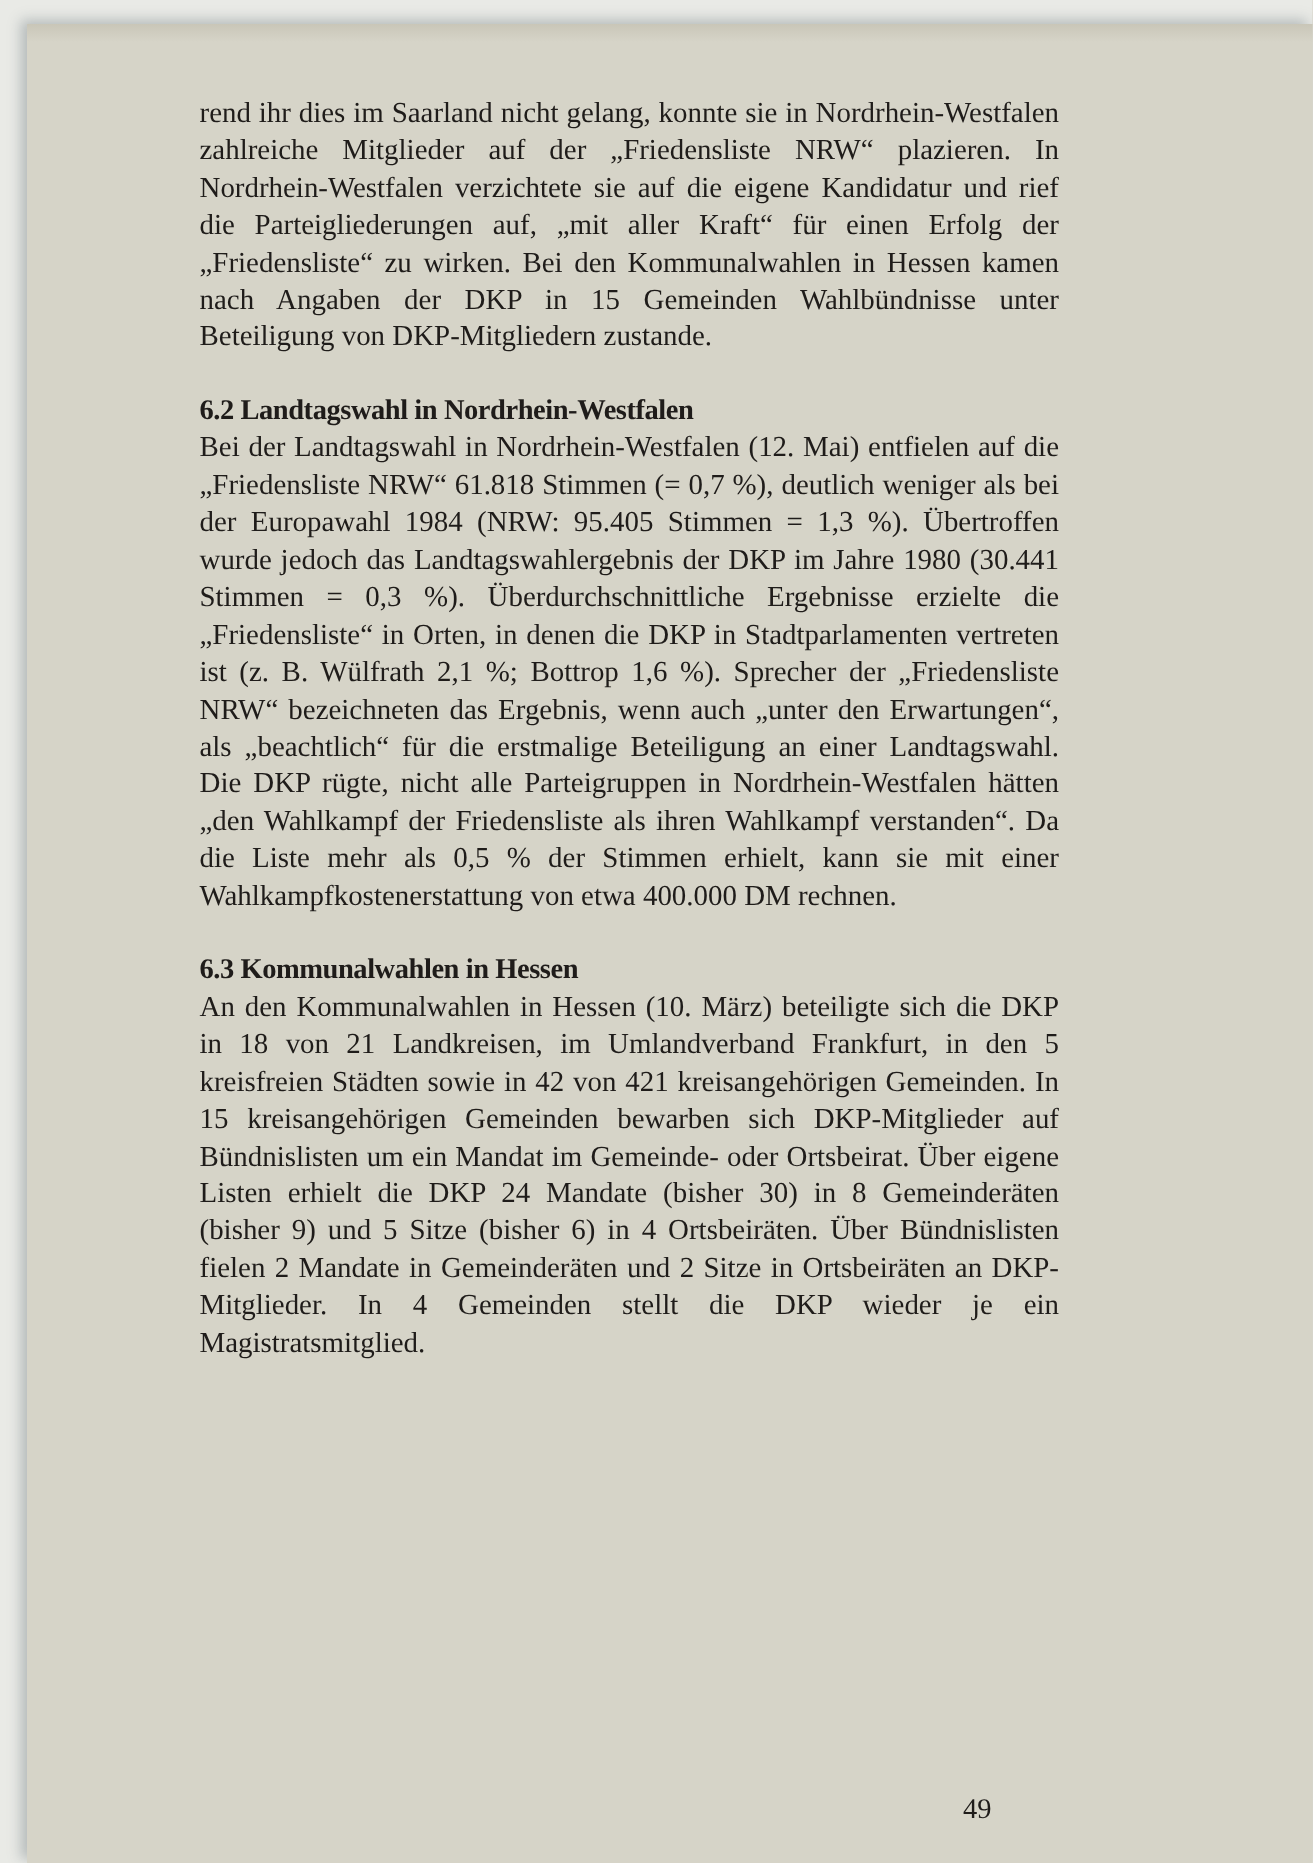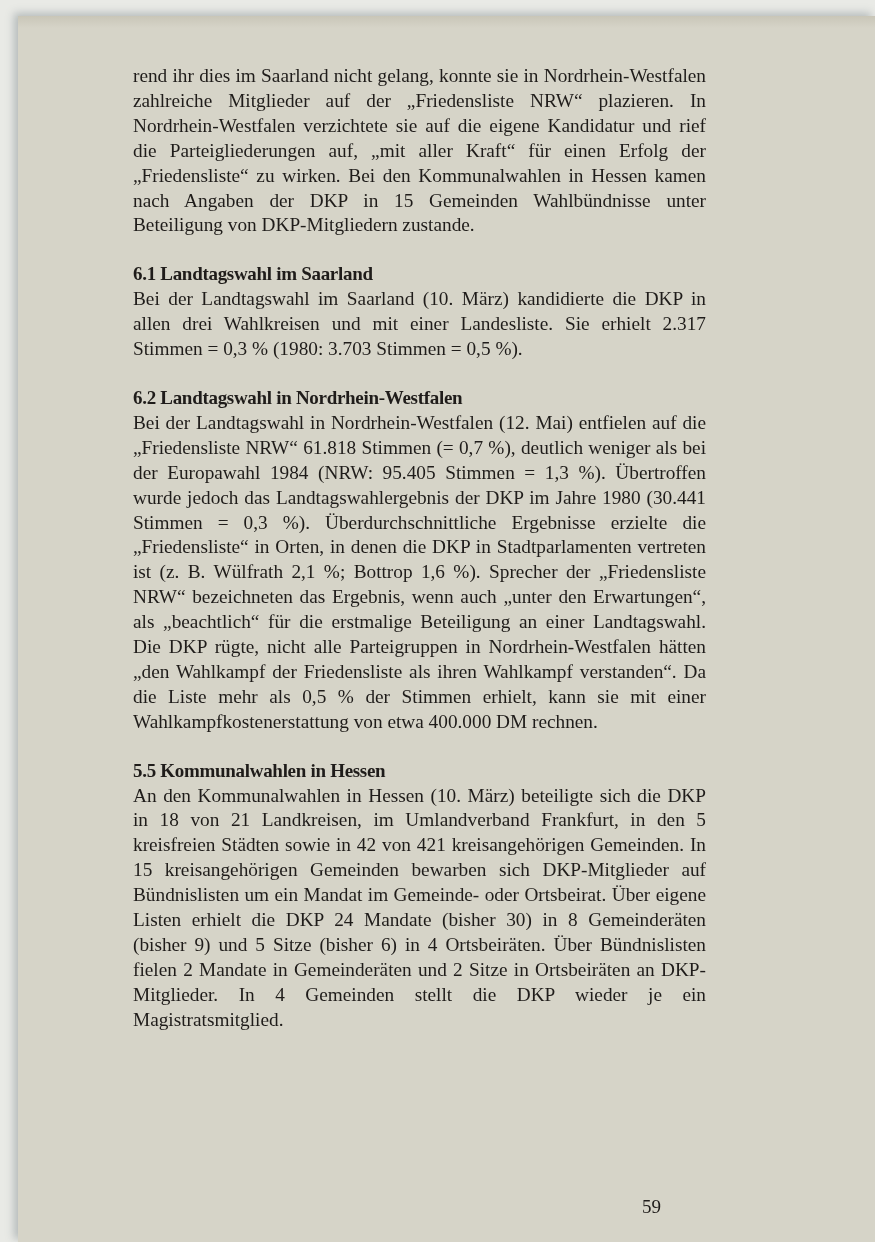--- a/index.html
+++ b/index.html
@@ -69,34 +69,30 @@
   </style>
 </head>
 <body>
 
 <div class="page">
   <div class="topband"></div>
 
   <div class="column">
     <p class="para">rend ihr dies im Saarland nicht gelang, konnte sie in Nordrhein-Westfalen zahlreiche Mitglieder auf der „Friedensliste NRW“ plazieren. In Nordrhein-Westfalen verzichtete sie auf die eigene Kandidatur und rief die Parteigliederungen auf, „mit aller Kraft“ für einen Erfolg der „Friedensliste“ zu wirken. Bei den Kommunalwahlen in Hessen kamen nach Angaben der DKP in 15 Gemeinden Wahlbündnisse unter Beteiligung von DKP-Mitgliedern zustande.</p>
 
-    <div class="section">
-      <h2 class="section-heading">6.1 Landtagswahl im Saarland</h2>
-      <p class="para">Bei der Landtagswahl im Saarland (10. März) kandidierte die DKP in allen drei Wahlkreisen und mit einer Landesliste. Sie erhielt 2.317 Stimmen = 0,3 % (1980: 3.703 Stimmen = 0,5 %).</p>
-    </div>
 
     <div class="section">
       <h2 class="section-heading">6.2 Landtagswahl in Nordrhein-Westfalen</h2>
       <p class="para">Bei der Landtagswahl in Nordrhein-Westfalen (12. Mai) entfielen auf die „Friedensliste NRW“ 61.818 Stimmen (= 0,7 %), deutlich weniger als bei der Europawahl 1984 (NRW: 95.405 Stimmen = 1,3 %). Übertroffen wurde jedoch das Landtagswahlergebnis der DKP im Jahre 1980 (30.441 Stimmen = 0,3 %). Überdurchschnittliche Ergebnisse erzielte die „Friedensliste“ in Orten, in denen die DKP in Stadtparlamenten vertreten ist (z. B. Wülfrath 2,1 %; Bottrop 1,6 %). Sprecher der „Friedensliste NRW“ bezeichneten das Ergebnis, wenn auch „unter den Erwartungen“, als „beachtlich“ für die erstmalige Beteiligung an einer Landtagswahl. Die DKP rügte, nicht alle Parteigruppen in Nordrhein-Westfalen hätten „den Wahlkampf der Friedensliste als ihren Wahlkampf verstanden“. Da die Liste mehr als 0,5 % der Stimmen erhielt, kann sie mit einer Wahlkampfkostenerstattung von etwa 400.000 DM rechnen.</p>
     </div>
 
     <div class="section">
-      <h2 class="section-heading">5.5 Kommunalwahlen in Hessen</h2>
+      <h2 class="section-heading">6.3 Kommunalwahlen in Hessen</h2>
       <p class="para">An den Kommunalwahlen in Hessen (10. März) beteiligte sich die DKP in 18 von 21 Landkreisen, im Umlandverband Frankfurt, in den 5 kreisfreien Städten sowie in 42 von 421 kreisangehörigen Gemeinden. In 15 kreisangehörigen Gemeinden bewarben sich DKP-Mitglieder auf Bündnislisten um ein Mandat im Gemeinde- oder Ortsbeirat. Über eigene Listen erhielt die DKP 24 Mandate (bisher 30) in 8 Gemeinderäten (bisher 9) und 5 Sitze (bisher 6) in 4 Ortsbeiräten. Über Bündnislisten fielen 2 Mandate in Gemeinderäten und 2 Sitze in Ortsbeiräten an DKP-Mitglieder. In 4 Gemeinden stellt die DKP wieder je ein Magistratsmitglied.</p>
     </div>
 
     <div class="section">
     </div>
   </div>
 
 
-  <div class="page-number">59</div>
+  <div class="page-number">49</div>
 </div>
 
 </body></html>

